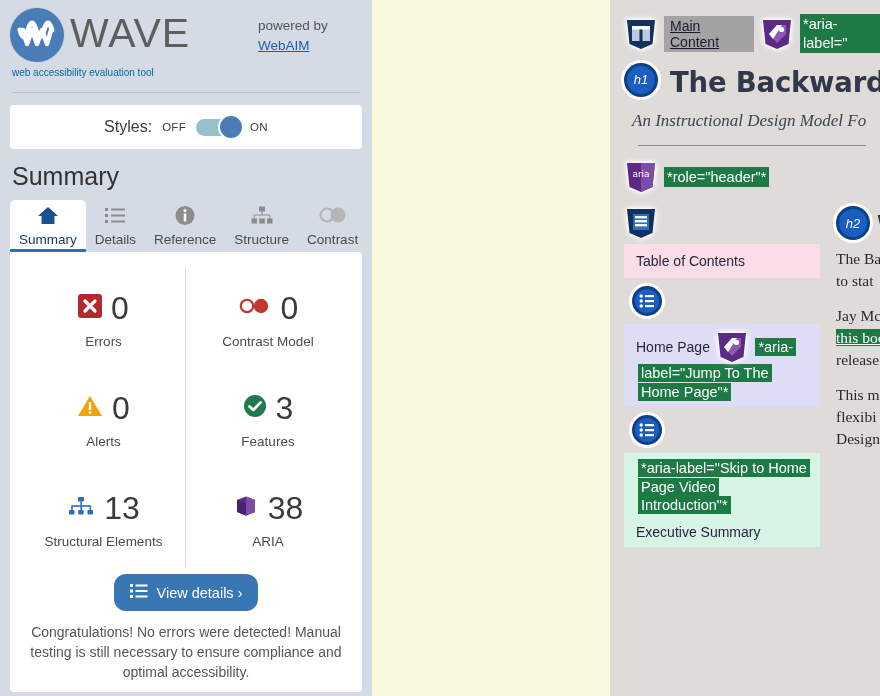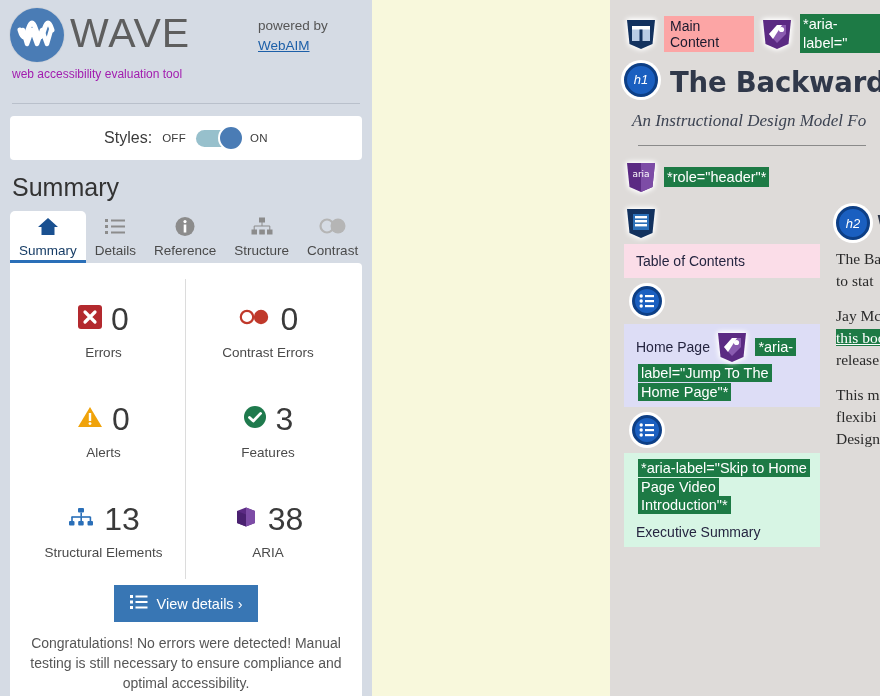--- a/index.html
+++ b/index.html
@@ -25,21 +25,21 @@
     width: 54px; height: 54px; border-radius: 50%;
     background: #4a7cb5; position: relative; flex: 0 0 54px;
     box-shadow: 0 0 0 1px rgba(0,0,0,.04);
   }
   .wave-mark svg { position: absolute; inset: 0; }
   .wave-word {
     font-size: 41px; color: #5e5e5e; letter-spacing: 1px;
     font-weight: 400; line-height: 1; padding-bottom: 4px;
   }
   .wave-tagline {
-    font-size: 12px; color: #a21caf; margin: 5px 0 12px 2px;
+    font-size: 10px; color: #0369a1; margin: 5px 0 4px 2px;
   }
   .wave-powered {
     text-align: left; font-size: 13.5px; color: #555;
     padding: 8px 6px 0 0; line-height: 1.45; width: 104px;
   }
   .wave-powered a { color: #1c5fa8; }
   .wave-rule { height: 1px; background: #b9c0cb; margin: 10px 2px 0 2px; }
 
   .styles-card {
     background: #fff; border-radius: 4px;
@@ -87,21 +87,21 @@
   }
   .stat { display: flex; flex-direction: column; align-items: center; justify-content: center; }
   .stat.l { border-right: 1px solid #dcdcdc; }
   .stat-top { display: flex; align-items: center; gap: 9px; height: 40px; }
   .stat-num { font-size: 32px; color: #3a3a3a; font-weight: 400; line-height: 1; }
   .stat-cap { font-size: 13.5px; color: #4a4a4a; margin-top: 6px; }
 
   .details-btn {
     display: flex; align-items: center; justify-content: center; gap: 9px;
     background: #3876b4; color: #fff; border: none;
-    border-radius: 0; font-size: 14.5px; font-family: inherit;
+    border-radius: 12px; font-size: 14.5px; font-family: inherit;
     padding: 9px 16px; margin: 6px auto 0 auto; cursor: pointer;
   }
   .congrats {
     text-align: center; color: #565656; font-size: 14px;
     line-height: 1.42; padding: 12px 8px 0 8px;
   }
 
   
   .gutter { width: 238px; flex: 0 0 238px; background: #f8f8dc; }
 
@@ -124,22 +124,22 @@
     background: #1a5fc0; border: 3px solid #0d3f86;
     color: #fff; font-size: 13px; font-style: italic;
     box-shadow: 0 0 0 3px #fff;
   }
   .tagchip {
     background: #1d7a45; color: #fff; font-size: 14.5px;
     padding: 1px 3px; line-height: 1.28; display: inline;
     box-decoration-break: clone; -webkit-box-decoration-break: clone;
   }
   .mainlink {
-    background: #fca5a5; padding: 2px 6px; font-size: 14px;
-    color: #1a1a2e; display: inline-block;
+    background: #a3a3a3; padding: 2px 6px; font-size: 14px;
+    color: #1a1a2e; text-decoration: underline; display: inline-block;
   }
 
   h1.pg-h1 {
     font-size: 27.5px; color: #30384a; font-weight: 700;
     white-space: nowrap; margin: 5px 0 0 6px; letter-spacing: -.2px;
     font-family: "DejaVu Sans", sans-serif;
   }
   .pg-sub {
     font-size: 17px; color: #3c4352; font-style: italic;
     white-space: nowrap; margin: 13px 0 0 8px;
@@ -297,21 +297,21 @@
         <div class="stat">
           <div class="stat-top">
             <span>
               <svg width="34" height="20" viewBox="0 0 34 20">
                   <circle cx="9" cy="10" r="6.2" fill="none" stroke="#c0392b" stroke-width="2.2"></circle>
                   <circle cx="23" cy="10" r="7.2" fill="#c0392b"></circle>
                 </svg>
             </span>
             <span class="stat-num">0</span>
           </div>
-          <div class="stat-cap">Contrast Errors</div>
+          <div class="stat-cap">Contrast Model</div>
         </div>
 
         <div class="stat l">
           <div class="stat-top">
             <span>
               <svg width="26" height="24" viewBox="0 0 26 24">
                   <path d="M13 2 L25 22 H1 Z" fill="#f0a30a"></path>
                   <rect x="11.8" y="8" width="2.4" height="8" fill="#fff"></rect>
                   <circle cx="13" cy="18.6" r="1.4" fill="#fff"></circle>
                 </svg>

